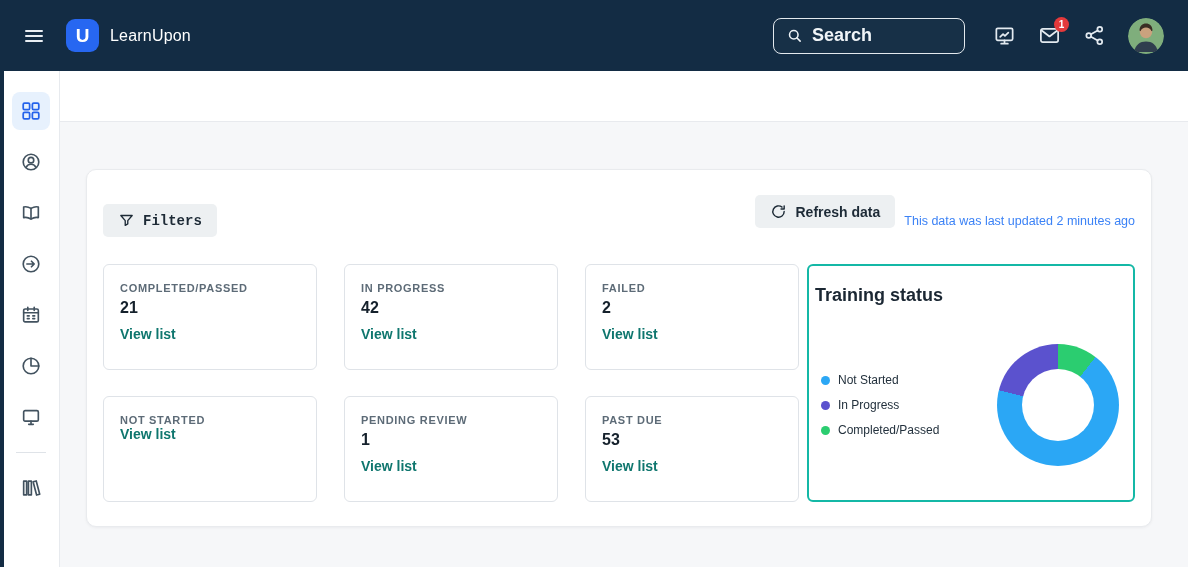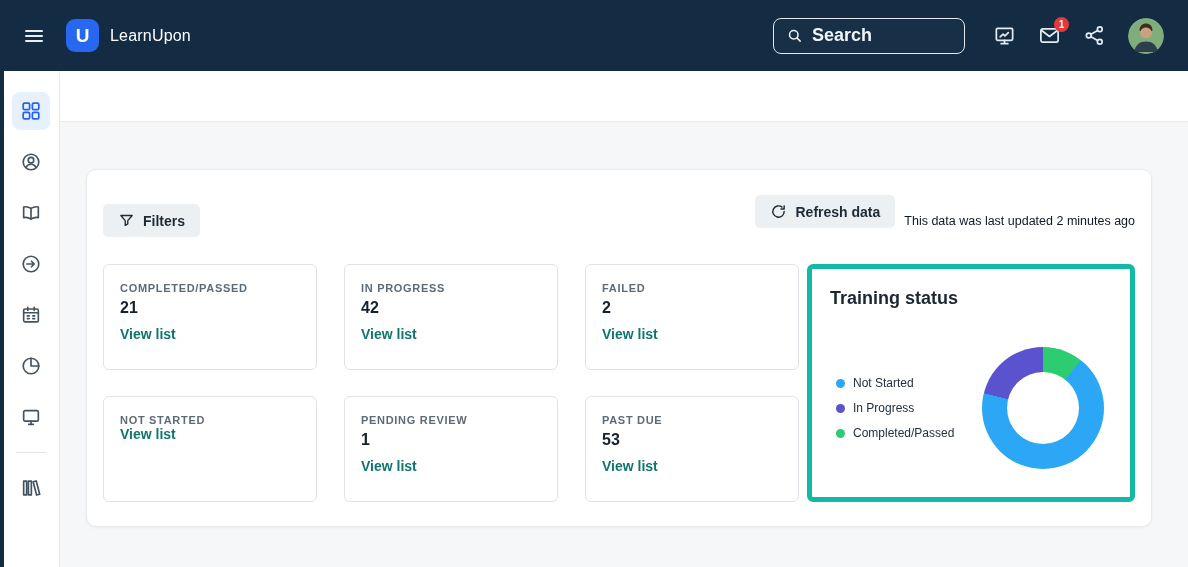--- a/index.html
+++ b/index.html
@@ -83,23 +83,23 @@
     box-shadow:0 1px 3px rgba(16,24,40,.05);
     height:358px; padding:25px 16px;
   }
   .panel-top { display:flex; justify-content:space-between; align-items:flex-start; }
   .btn {
     display:inline-flex; align-items:center; gap:8px;
     background:#edf0f2; border:none; border-radius:5px;
     padding:8px 15px; font-size:14px; font-weight:bold; color:#1d2a36;
     cursor:pointer; font-family:"Liberation Sans", sans-serif;
   }
-  .filters-btn { margin-top:9px; }
+  .filters-btn { margin-top:9px;font-family:Liberation Mono, monospace; }
   .refresh-col { display:flex; flex-direction:row; align-items:flex-end; gap:9px; }
-  .last-updated { font-size:12.5px; color:#0f172a; }
+  .last-updated { font-size:12.5px; color:#3b82f6; }
 
   .stats-row { display:flex; gap:8px; margin-top:27px; }
   .stats-grid {
     display:grid;
     grid-template-columns:repeat(3, 214px);
     grid-auto-rows:106px;
     gap:26px 27px;
   }
   .stat-card {
     border:1px solid #dfe3e8; border-radius:6px;
@@ -109,22 +109,22 @@
   .stat-label {
     font-size:11px; font-weight:bold; letter-spacing:.7px;
     color:#5d6b77; text-transform:uppercase;
   }
   .stat-value { font-size:16px; font-weight:bold; color:#15212c; margin:5px 0 9px; }
   .stat-link { font-size:14px; font-weight:bold; color:#0f766e; cursor:pointer; text-decoration:none; }
 
   
   .training {
     width:328px; height:238px;
-    border:5px solid #14b8a6; border-radius:6px;
-    padding:19px 18px;
+    border:2px solid #14b8a6; border-radius:6px;
+    padding:19px 6px;
   }
   .training-title { font-size:18px; font-weight:bold; color:#1b2733; }
   .ts-body { display:flex; align-items:center; justify-content:space-between; margin-top:38px; padding-left:6px; }
   .legend { display:flex; flex-direction:column; gap:11px; }
   .legend-item { display:flex; align-items:center; gap:8px; }
   .legend-dot { width:9px; height:9px; border-radius:50%; flex:none; }
   .legend-label { font-size:12px; color:#23313d; }
   .donut {
     width:122px; height:122px; border-radius:50%;
     position:relative; margin-right:8px; flex:none;

